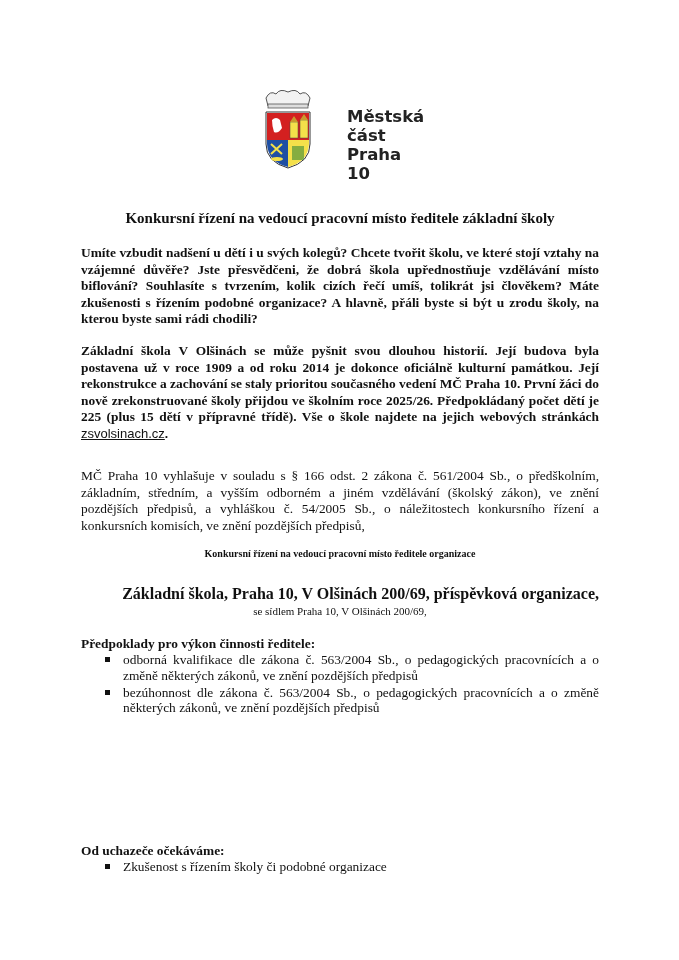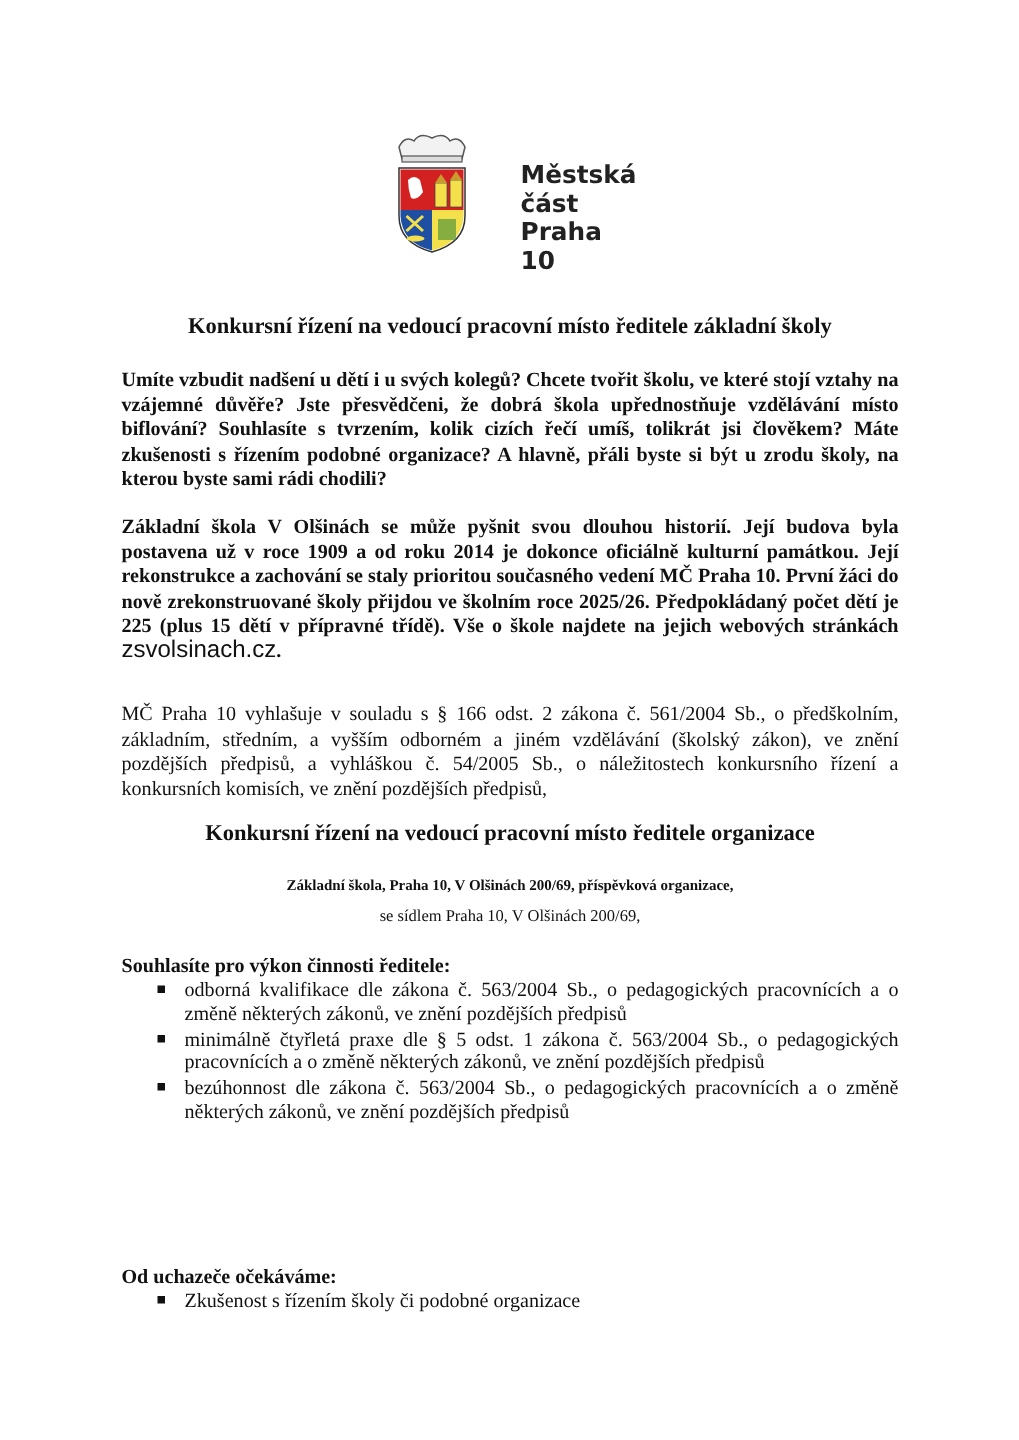--- a/index.html
+++ b/index.html
@@ -7,23 +7,23 @@
          font-family: "Liberation Serif", "DejaVu Serif", serif; color: #111; }
   .page { position: absolute; left: 81px; top: 0; width: 518px; }
   .logo { position: absolute; left: 260px; top: 86px; width: 160px; height: 84px; }
   .logo-text { position: absolute; left: 58px; top: 21px; font-family: "DejaVu Sans", "Liberation Sans", sans-serif;
                font-weight: bold; font-size: 16.5px; line-height: 19px; color: #222; margin-left: 29px; }
   .title1 { position: absolute; top: 210px; left: 0; width: 518px; text-align: center;
             font-weight: bold; font-size: 15px; }
   .p-bold { position: absolute; left: 0; width: 518px; font-weight: bold; font-size: 13.4px;
             line-height: 16.5px; text-align: justify; }
   .p-norm { position: absolute; left: 0; width: 518px; font-size: 13.4px; line-height: 16.5px; text-align: justify; }
-  .link { font-family: "Liberation Sans", "DejaVu Sans", sans-serif; font-weight: normal; font-size: 16px; }
-  .title2 { position: absolute; top: 548px; left: 0; width: 518px; text-align: center; font-weight: bold; font-size: 15px; }
-  .title3 { position: absolute; top: 585px; left: 0; width: 518px; text-align: center; font-weight: bold; font-size: 10px; }
+  .link { font-family: "Liberation Sans", "DejaVu Sans", sans-serif; font-weight: normal; text-decoration: underline; font-size: 13px; }
+  .title2 { position: absolute; top: 548px; left: 0; width: 518px; text-align: center; font-weight: bold; font-size: 10px; }
+  .title3 { position: absolute; top: 585px; left: 0; width: 518px; text-align: right; font-weight: bold; font-size: 16px; }
   .seat { position: absolute; top: 605px; left: 0; width: 518px; text-align: center; font-size: 11px; }
   .sec-h { position: absolute; left: 0; font-weight: bold; font-size: 13.4px; }
   ul.bul { position: absolute; left: 0; width: 518px; margin: 0; padding: 0; list-style: none; }
   ul.bul li { position: relative; padding-left: 42px; font-size: 13.4px; line-height: 15.6px; text-align: justify; margin: 0 0 1.5px 0; }
   ul.bul li .b { position: absolute; left: 24px; top: 5px; width: 5px; height: 5px; background: #111; }
 </style>
 </head>
 <body>
 
 <div class="logo">
@@ -64,24 +64,23 @@
   <div class="p-bold" style="top:343px">
     <span>Základní škola V Olšinách se může pyšnit svou dlouhou historií. Její budova byla postavena už v roce 1909 a od roku 2014 je dokonce oficiálně kulturní památkou. Její rekonstrukce a zachování se staly prioritou současného vedení MČ Praha 10. První žáci do nově zrekonstruované školy přijdou ve školním roce 2025/26. Předpokládaný počet dětí je 225 (plus 15 dětí v přípravné třídě). Vše o škole najdete na jejich webových stránkách </span><a class="link">zsvolsinach.cz</a><span>.</span>
   </div>
 
   <div class="p-norm" style="top:468px">MČ Praha 10 vyhlašuje v souladu s § 166 odst. 2 zákona č. 561/2004 Sb., o předškolním, základním, středním, a vyšším odborném a jiném vzdělávání (školský zákon), ve znění pozdějších předpisů, a vyhláškou č. 54/2005 Sb., o náležitostech konkursního řízení a konkursních komisích, ve znění pozdějších předpisů,</div>
 
   <div class="title2">Konkursní řízení na vedoucí pracovní místo ředitele organizace</div>
   <div class="title3">Základní škola, Praha 10, V Olšinách 200/69, příspěvková organizace,</div>
   <div class="seat">se sídlem Praha 10, V Olšinách 200/69,</div>
 
-  <div class="sec-h" style="top:636px">Souhlasíte pro výkon činnosti ředitele:</div>
+  <div class="sec-h" style="top:636px">Předpoklady pro výkon činnosti ředitele:</div>
   <ul class="bul" style="top:652px">
     <li><span class="b"></span><span>odborná kvalifikace dle zákona č. 563/2004 Sb., o pedagogických pracovnících a o změně některých zákonů, ve znění pozdějších předpisů</span></li>
-    <li><span class="b"></span><span>minimálně čtyřletá praxe dle § 5 odst. 1 zákona č. 563/2004 Sb., o pedagogických pracovnících a o změně některých zákonů, ve znění pozdějších předpisů</span></li>
     <li><span class="b"></span><span>bezúhonnost dle zákona č. 563/2004 Sb., o pedagogických pracovnících a o změně některých zákonů, ve znění pozdějších předpisů</span></li>
   </ul>
 
   <div class="sec-h" style="top:843px">Od uchazeče očekáváme:</div>
   <ul class="bul" style="top:859px">
     <li><span class="b"></span><span>Zkušenost s řízením školy či podobné organizace</span></li>
   </ul>
 </div>
 
 </body></html>

